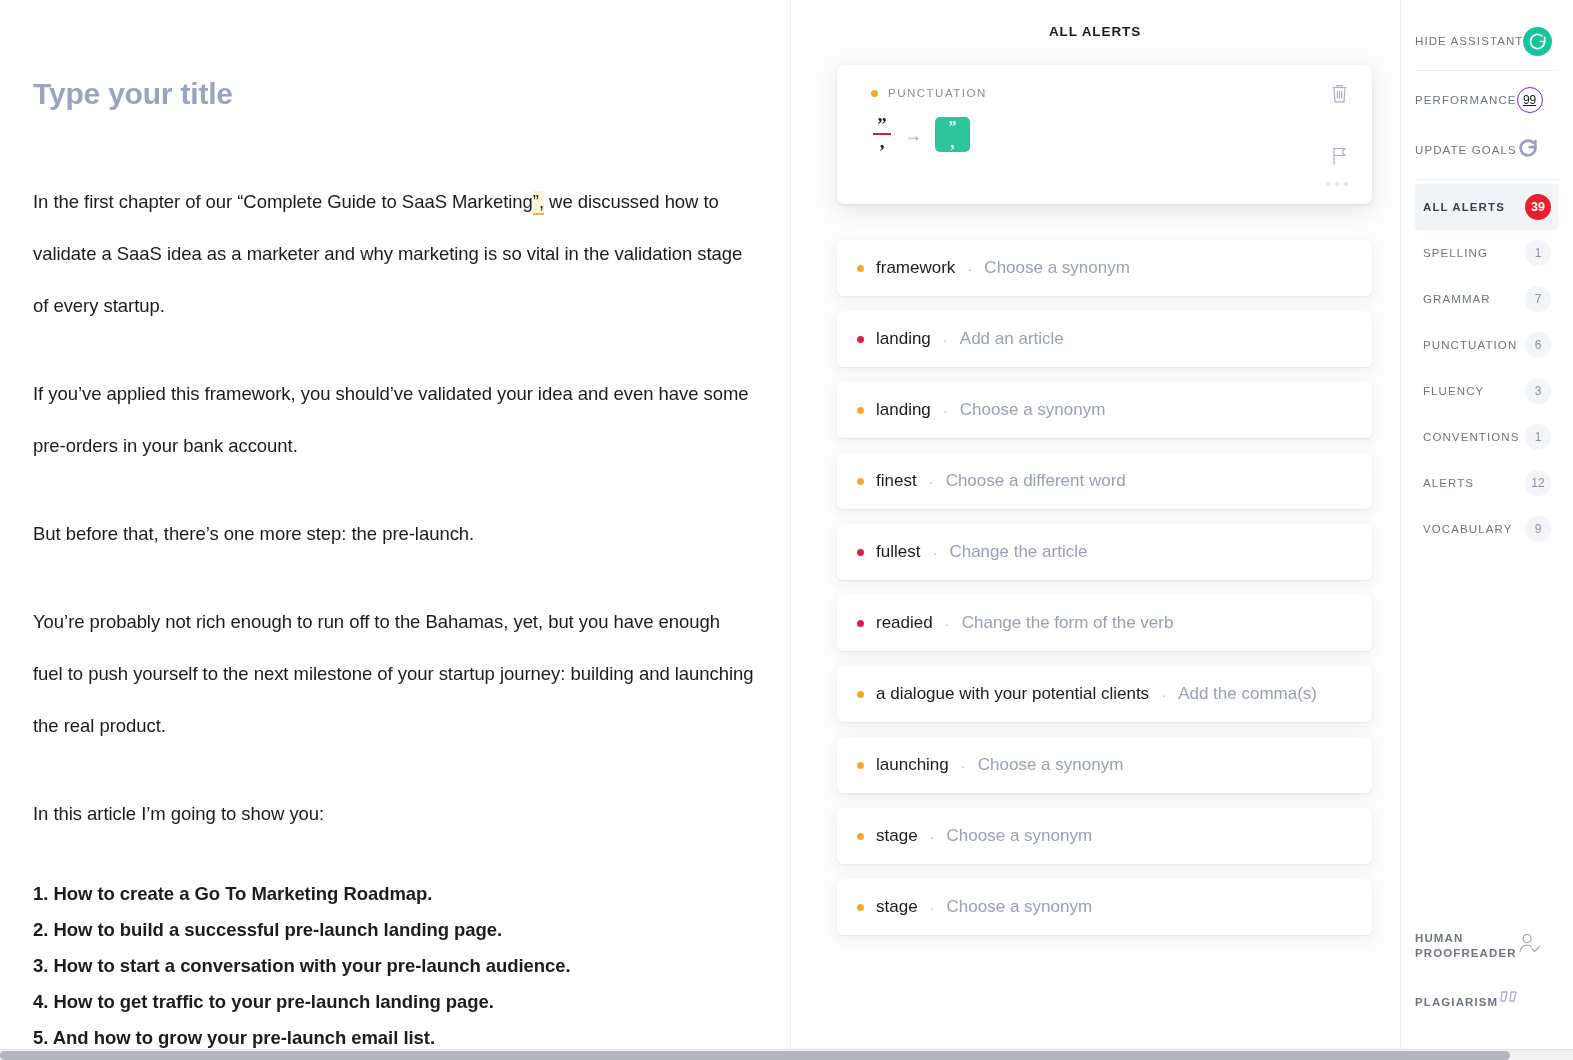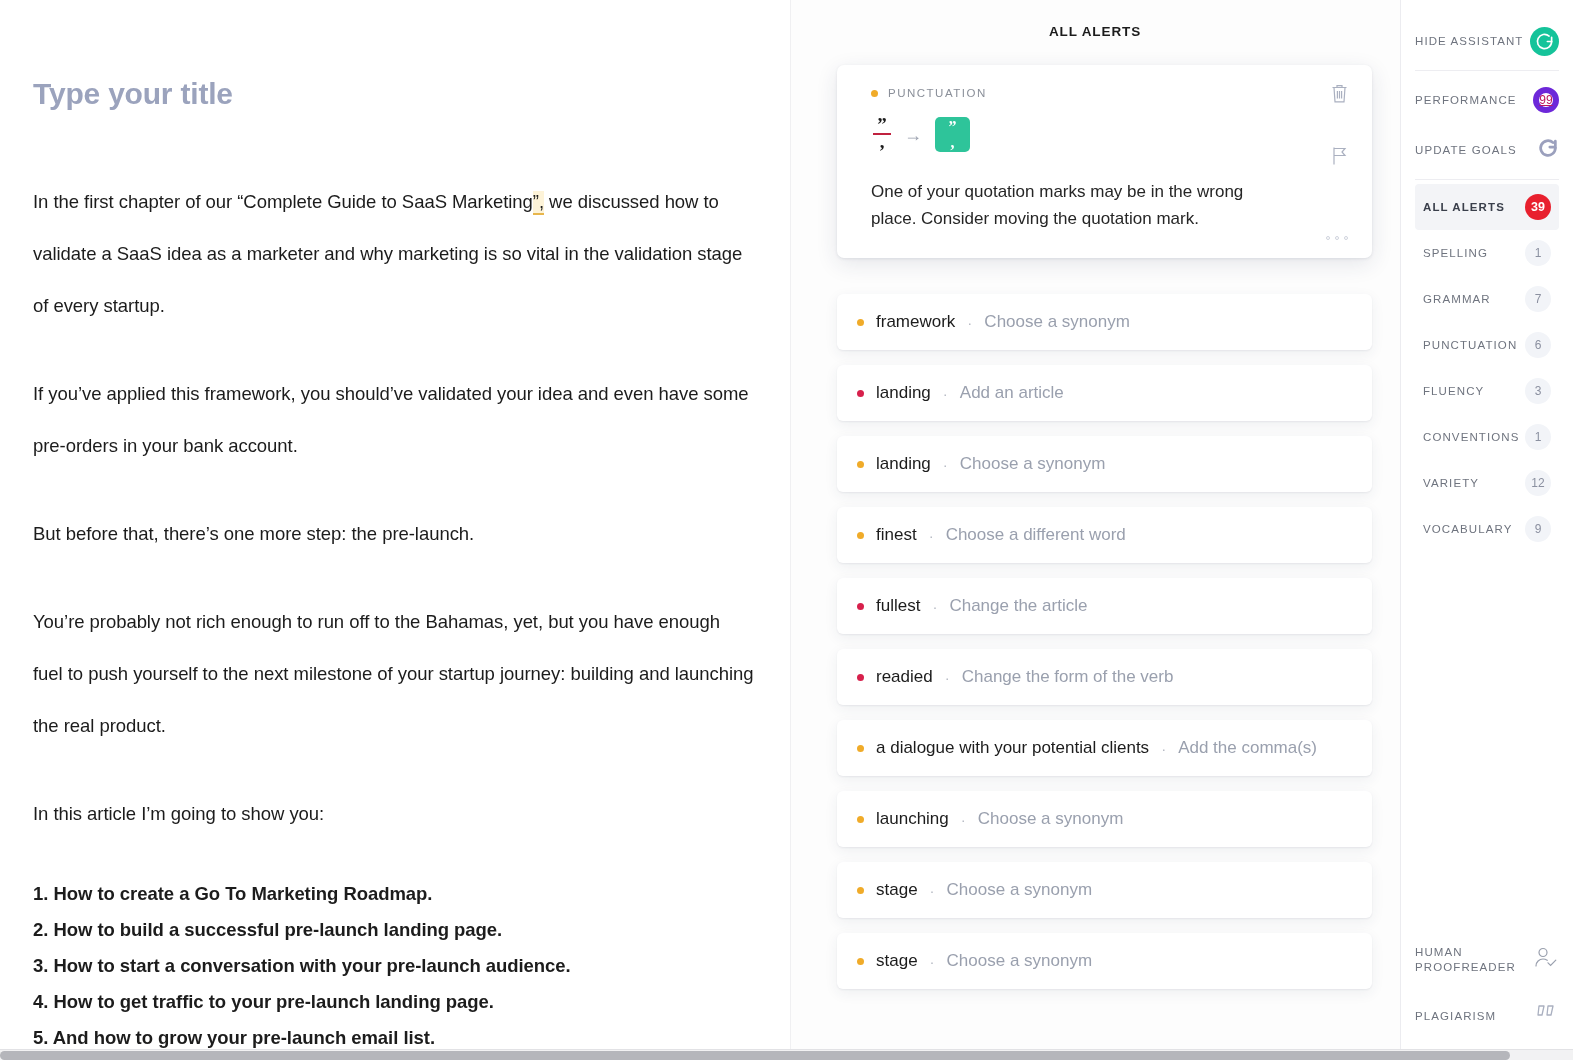--- a/index.html
+++ b/index.html
@@ -148,49 +148,49 @@
   .sidebar {
     flex: 0 0 173px;
     width: 173px;
     background: #fff;
     border-left: 1px solid #ececf0;
     padding: 0 14px;
     position: relative;
     display: flex; flex-direction: column;
   }
   .sb-row {
-    display: flex; align-items: center; justify-content: space-between;
+    display: flex; align-items: center; justify-content: flex-start;
     height: 50px; cursor: pointer;
   }
   .sb-label {
     font-size: 11.5px; letter-spacing: 1.1px;
     color: #6f747f; white-space: nowrap;
   }
   .sb-row.top { margin-top: 16px; }
   .sb-divider { height: 1px; background: #ededf1; margin: 4px 0; }
   .logo-circle {
     width: 29px; height: 29px; border-radius: 50%;
     background: #15c39a;
     display: flex; align-items: center; justify-content: center;
   }
   .pill {
     min-width: 26px; height: 26px; border-radius: 13px;
     display: flex; align-items: center; justify-content: center;
     font-size: 12px;
   }
-  .pill.ring { border: 6px solid #6d28d9; color: #be185d; text-decoration: underline; }
+  .pill.ring { border: 1px solid #6d28d9; color: #0f172a; text-decoration: underline; }
   .pill.faint { background: #f2f4f8; color: #8b90a0; }
   .pill.red { background: #e8202e; color: #fff; font-weight: 700; font-size: 12.5px; }
   .sb-cat {
     display: flex; align-items: center; justify-content: space-between;
     height: 46px; padding: 0 8px; border-radius: 4px; cursor: pointer;
   }
   .sb-cat.active { background: #f3f4f7; }
   .sb-cat.active .sb-label { color: #3a3f4b; font-weight: 700; }
-  .sb-bottom { margin-top: auto; padding-bottom: 16px; }
+  .sb-bottom { margin-top: auto; padding-bottom: 30px; font-weight: bold; }
   .sb-bottom .sb-row { height: 56px; }
   .sb-bottom .sb-label { line-height: 15px; }
 
   
   .hscroll {
     position: absolute; left: 0; bottom: 0; width: 1573px; height: 11px;
     background: #f2f2f3; border-top: 1px solid #e2e2e5;
   }
   .hscroll .thumb {
     position: absolute; left: 0; top: 1px;
@@ -242,21 +242,20 @@
             <span class="c">,</span>
             <span class="strike"></span>
           </span>
           <span class="fix-arrow">→</span>
           <span class="fix-after">
             <span>”</span>
             <span class="c2">,</span>
           </span>
         </div>
 
-        <div class="card-desc">One of your quotation marks may be in the wrong place. Consider moving the quotation mark.</div>
 
         <div class="card-actions">
           <span class="icon-btn">
             <svg width="19" height="21" viewBox="0 0 19 21" fill="none" stroke="#aab0c0" stroke-width="1.2">
               <path d="M2.5 4.5h14M7 4.5V2.6h5v1.9M4 4.5l1 14.4h9l1-14.4"></path>
               <path d="M7.4 8v7.6M9.5 8v7.6M11.6 8v7.6"></path>
             </svg>
           </span>
           <span class="icon-btn">
             <svg width="20" height="20" viewBox="0 0 20 20" fill="none" stroke="#aab0c0" stroke-width="1.2">
@@ -385,21 +384,21 @@
     </div>
     <div class="sb-cat">
       <span class="sb-label">FLUENCY</span>
       <span class="pill faint">3</span>
     </div>
     <div class="sb-cat">
       <span class="sb-label">CONVENTIONS</span>
       <span class="pill faint">1</span>
     </div>
     <div class="sb-cat">
-      <span class="sb-label">VARIETY</span>
+      <span class="sb-label">ALERTS</span>
       <span class="pill faint">12</span>
     </div>
     <div class="sb-cat">
       <span class="sb-label">VOCABULARY</span>
       <span class="pill faint">9</span>
     </div>
 
     <div class="sb-bottom">
       <div class="sb-row">
         <span class="sb-label">

